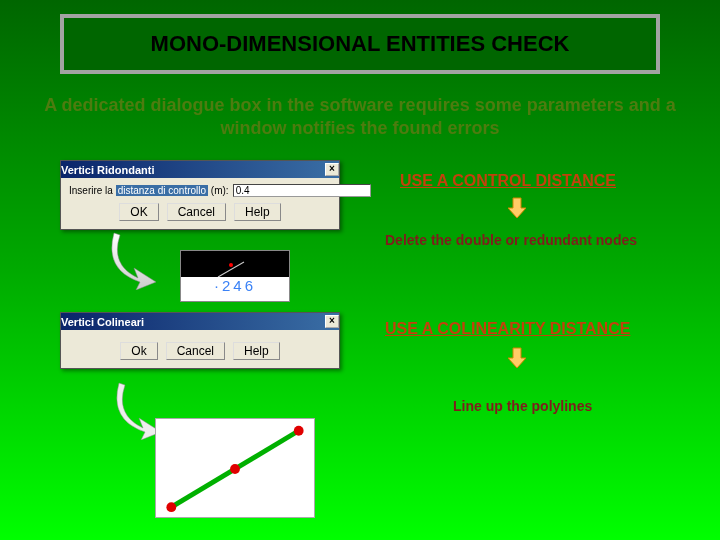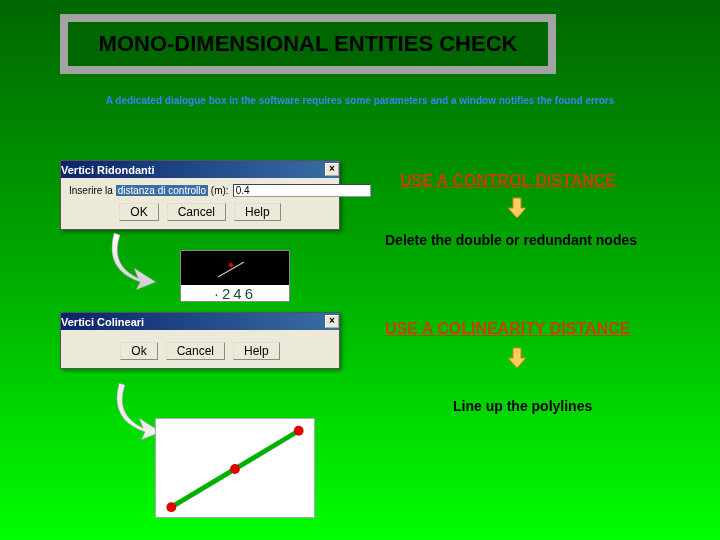--- a/index.html
+++ b/index.html
@@ -8,41 +8,41 @@
     height: 540px;
     background: linear-gradient(to bottom, #006600 0%, #00aa00 50%, #00ff00 100%);
     font-family: Arial, Helvetica, sans-serif;
     position: relative;
     overflow: hidden;
   }
   .title-box {
     position: absolute;
     top: 14px;
     left: 60px;
-    width: 496px;
+    width: 600px;
     height: 60px;
     background: #006600;
-    border: 8px solid #a3a3a3;
+    border: 4px solid #a3a3a3;
     display: flex;
     align-items: center;
     justify-content: center;
   }
   .title-box h1 {
     color: #000;
     font-size: 22px;
     font-weight: bold;
     text-align: center;
   }
   .intro {
     position: absolute;
     top: 94px;
     left: 40px;
     width: 640px;
-    color: #3b82f6;
-    font-size: 10px;
+    color: #4d7c0f;
+    font-size: 18px;
     font-weight: bold;
     text-align: center;
     line-height: 1.3;
   }
   .dialog {
     position: absolute;
     background: #ece9d8;
     border: 1px solid #555;
     box-shadow: 2px 2px 4px rgba(0,0,0,0.4);
     width: 280px;
@@ -109,22 +109,22 @@
     height: 52px;
     background: #000;
     border: 1px solid #888;
   }
   .minimap .label {
     position: absolute;
     bottom: 0;
     left: 0;
     right: 0;
     background: #fff;
-    color: #14532d;
-    height: 16px;
+    color: #3b82f6;
+    height: 24px;
     font-size: 15px;
     text-align: center;
     letter-spacing: 3px;
   }
   .minimap .dot { position:absolute; width:4px;height:4px;background:#f00;border-radius:50%; top:12px; left:48px;}
   .minimap .stroke { position:absolute; border-bottom:1px solid #ccc; width:30px; top:18px; left:35px; transform:rotate(-30deg);}
   .polyline-box {
     position: absolute;
     top: 418px;
     left: 155px;
@@ -152,21 +152,21 @@
   #heading2 { top: 320px; left: 385px; }
   .down-arrow {
     position: absolute;
     width: 18px;
   }
   .down-arrow svg { display:block; }
   #down1 { top: 196px; left: 508px; }
   #down2 { top: 346px; left: 508px; }
   .section-desc {
     position: absolute;
-    color: #000000;
+    color: #7f1d1d;
     font-size: 14px;
     font-weight: bold;
   }
   #desc1 { top: 232px; left: 385px; }
   #desc2 { top: 398px; left: 453px; }
 </style>
 </head>
 <body>
 
 <div class="title-box">

